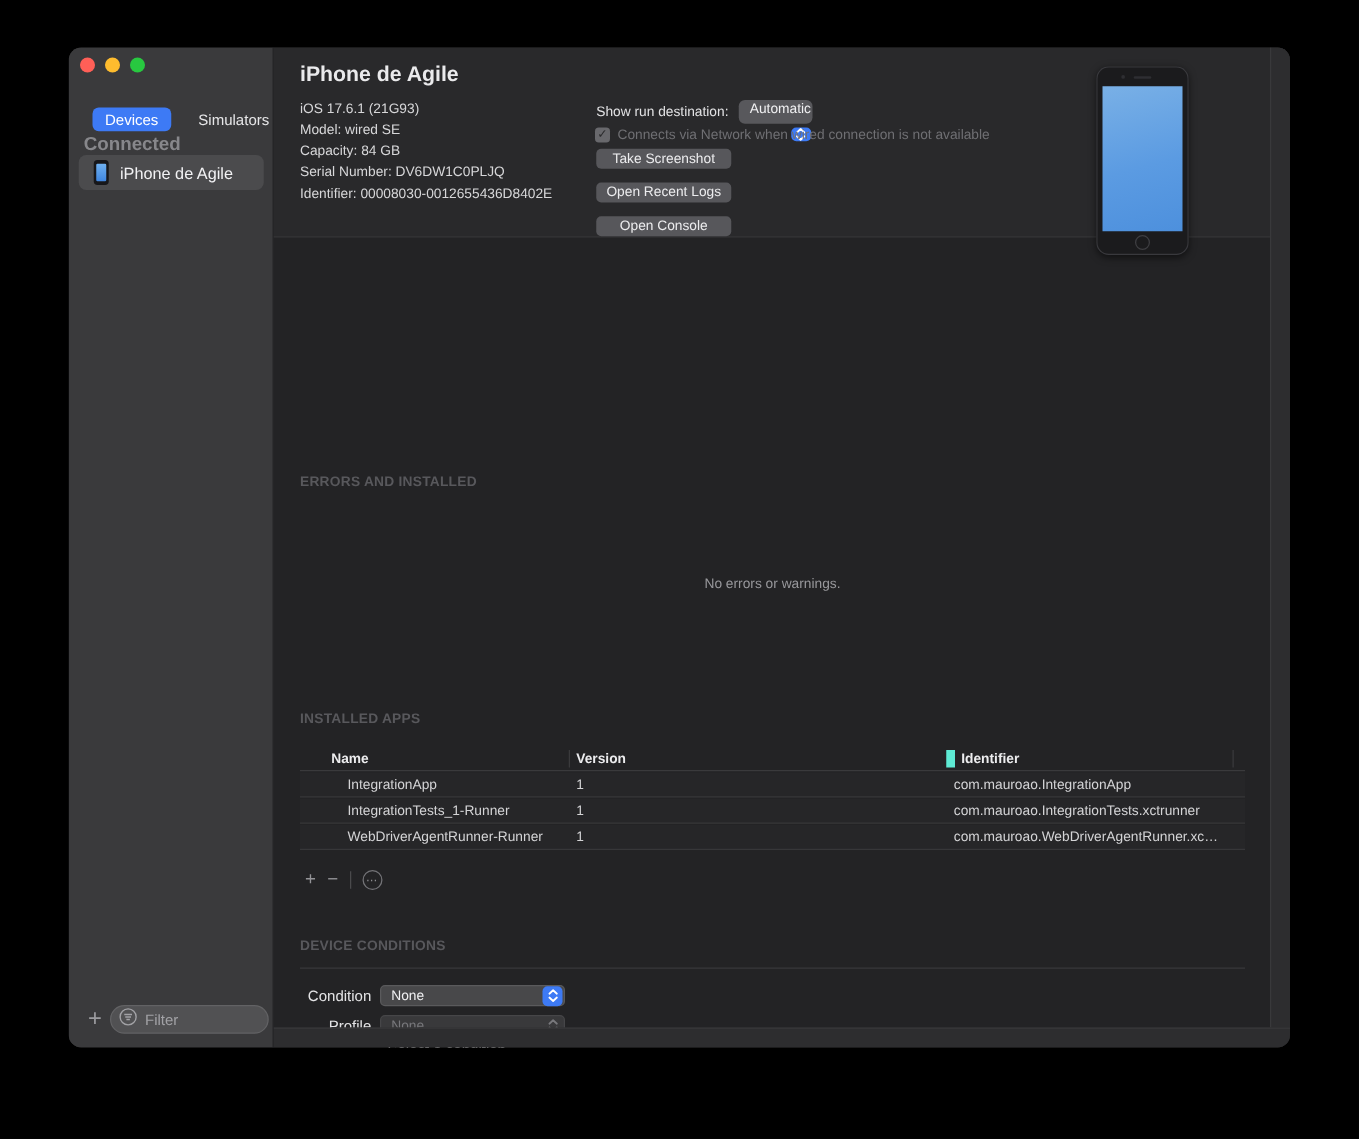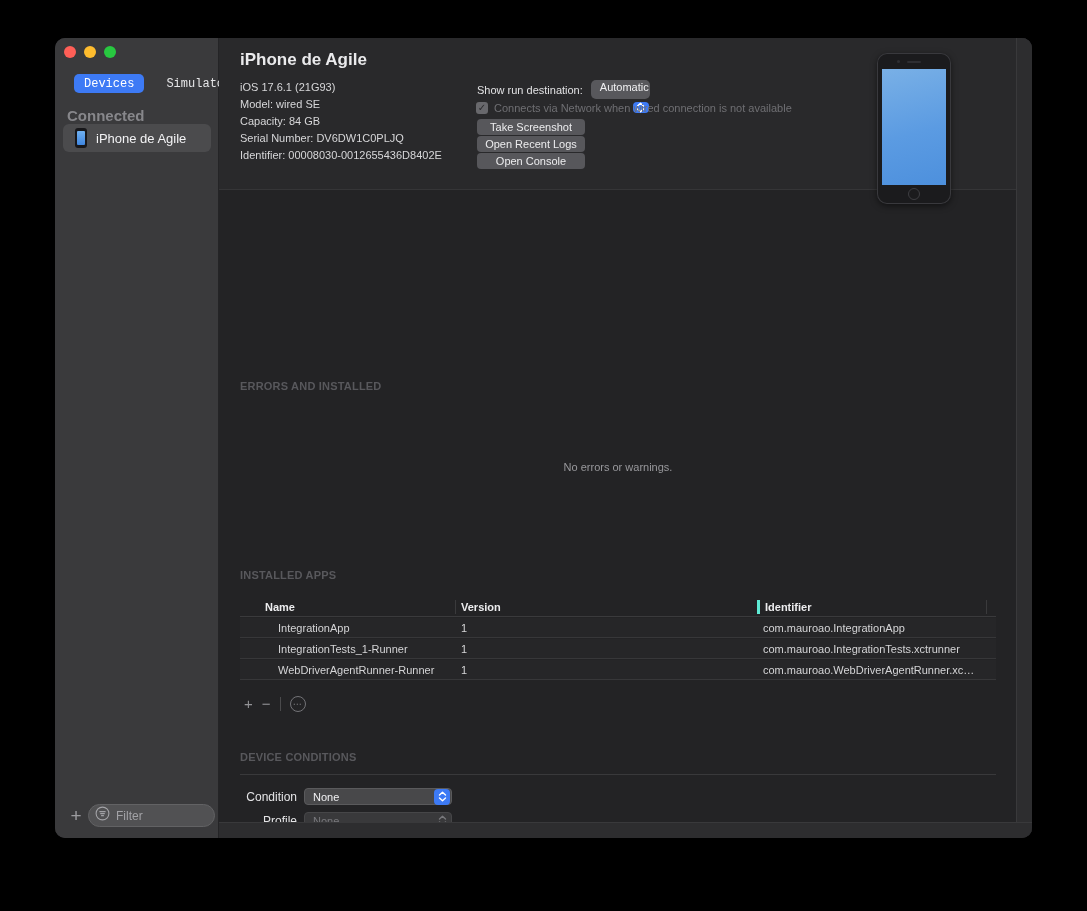--- a/index.html
+++ b/index.html
@@ -8,21 +8,21 @@
   .window { position:absolute; left:55px; top:38px; width:977px; height:800px;
     border-radius:10px; overflow:hidden; background:#232325;
     box-shadow: inset 0 0 0 1px rgba(255,255,255,0.07); }
 
   
   .sidebar { position:absolute; left:0; top:0; width:164px; height:100%;
     background:#3a3a3c; border-right:1px solid #242426; }
   .traffic-lights { position:absolute; left:9px; top:8px; display:flex; gap:8px; }
   .tl { width:12px; height:12px; border-radius:50%; display:inline-block; }
   .tl.red{ background:#ff5f57; } .tl.yellow{ background:#febc2e; } .tl.green{ background:#28c840; }
-  .tabs { position:absolute; left:19px; top:36px; display:flex; align-items:flex-start; gap:12px;font-family:Liberation Mono, monospace; }
+  .tabs { position:absolute; left:19px; top:48px; display:flex; align-items:flex-start; gap:12px; }
   .tab { border:none; background:transparent; color:#e6e6e8; font-size:12px; height:19px;
     padding:0 10px; border-radius:5px; font-family:inherit; cursor:default; }
   .tab.active { background:#3d7af5; color:#fff; }
   .side-section-label { position:absolute; left:12px; top:69px; font-size:15px; font-weight:700;
     color:#87878b; }
   .device-item { position:absolute; left:8px; top:86px; width:148px; height:28px; border-radius:6px;
     background:#4b4b4d; display:flex; align-items:center; padding-left:12px; gap:9px; }
   .iphone-icon { width:12px; height:20px; background:#17171a; border-radius:3px; position:relative;
     flex:0 0 auto; }
   .iphone-icon-screen { position:absolute; left:2px; top:3px; right:2px; bottom:3px;
@@ -58,21 +58,21 @@
   .popup-value { font-size:11px; color:#f0f0f2; }
   .stepper { width:16px; height:16px; border-radius:4px; background:#3d7af5; display:flex;
     align-items:center; justify-content:center; margin-left:auto; }
 
   .checkbox-row { position:absolute; left:257px; top:64px; display:flex; align-items:center; gap:6px; }
   .checkbox { width:12px; height:12px; border-radius:3px; background:#68686c; color:#2a2a2c;
     font-size:10px; line-height:12px; text-align:center; font-weight:700; }
   .checkbox-label { font-size:11px; color:#6f6f73; }
 
   .header-buttons { position:absolute; left:258px; top:81px; display:flex; flex-direction:column;
-    gap:1px; align-items:center; }
+    gap:11px; align-items:center; }
   .push-button { width:108px; height:16px; border:none; border-radius:4px; background:#57575b;
     color:#ececee; font-size:11px; font-family:inherit; line-height:15px; }
 
   
   .phone { position:absolute; left:658px; top:15px; width:74px; height:151px; background:#1b1b1d;
     border-radius:10px; z-index:5; box-shadow: inset 0 0 0 1px #39393d, 0 2px 6px rgba(0,0,0,0.5); }
   .phone-screen { position:absolute; left:5px; top:16px; width:64px; height:116px;
     background:linear-gradient(165deg,#79b0e6 0%,#5b9be2 55%,#4d90dd 100%); }
   .phone-home { position:absolute; left:50%; bottom:4px; transform:translateX(-50%); width:12px;
     height:12px; border-radius:50%; border:1.5px solid #3e3e42; }
@@ -87,21 +87,21 @@
     letter-spacing:0.2px; }
   .empty-message { position:absolute; left:21px; top:270px; width:756px; text-align:center;
     font-size:11px; color:#98989c; }
 
   
   .apps-table { position:absolute; left:21px; top:406px; width:756px; }
   .thead { display:flex; height:20px; border-bottom:1px solid #3a3a3c; align-items:center; }
   .th { font-size:11px; font-weight:700; color:#ececee; height:14px; line-height:14px; }
   .th-name { width:215px; padding-left:25px; }
   .th-version { width:302px; padding-left:5px; border-left:1px solid #3a3a3c; }
-  .th-identifier { width:229px; padding-left:5px; border-left:3px solid #5eead4; }
+  .th-identifier { width:229px; padding-left:5px; border-left:7px solid #5eead4; }
   .th-end { flex:1; border-left:1px solid #3a3a3c; height:14px; }
   .tr { display:flex; height:20px; align-items:center; background:#262628;
     border-bottom:1px solid #373739; margin-top:1px; }
   .td { font-size:11px; color:#d4d4d6; white-space:nowrap; overflow:hidden; }
   .td-name { width:215px; padding-left:38px; }
   .td-version { width:302px; padding-left:6px; }
   .td-identifier { width:239px; padding-left:6px; }
 
   .table-toolbar { position:absolute; left:25px; top:504px; display:flex; align-items:center;
     gap:9px; height:18px; }

